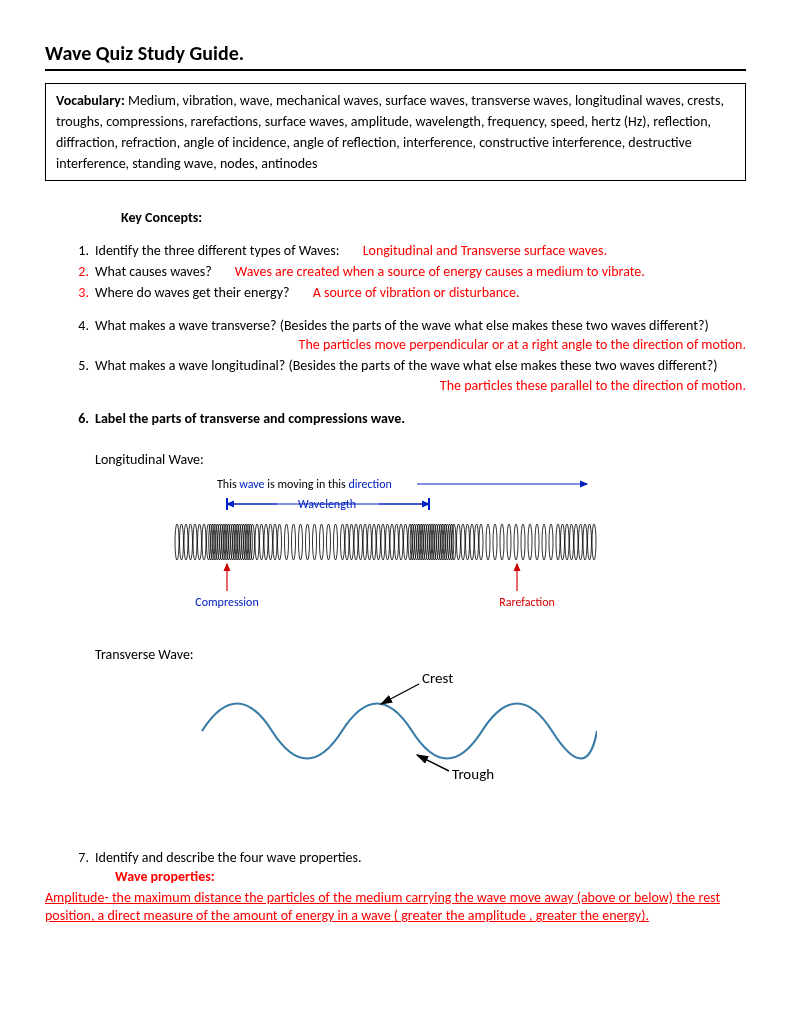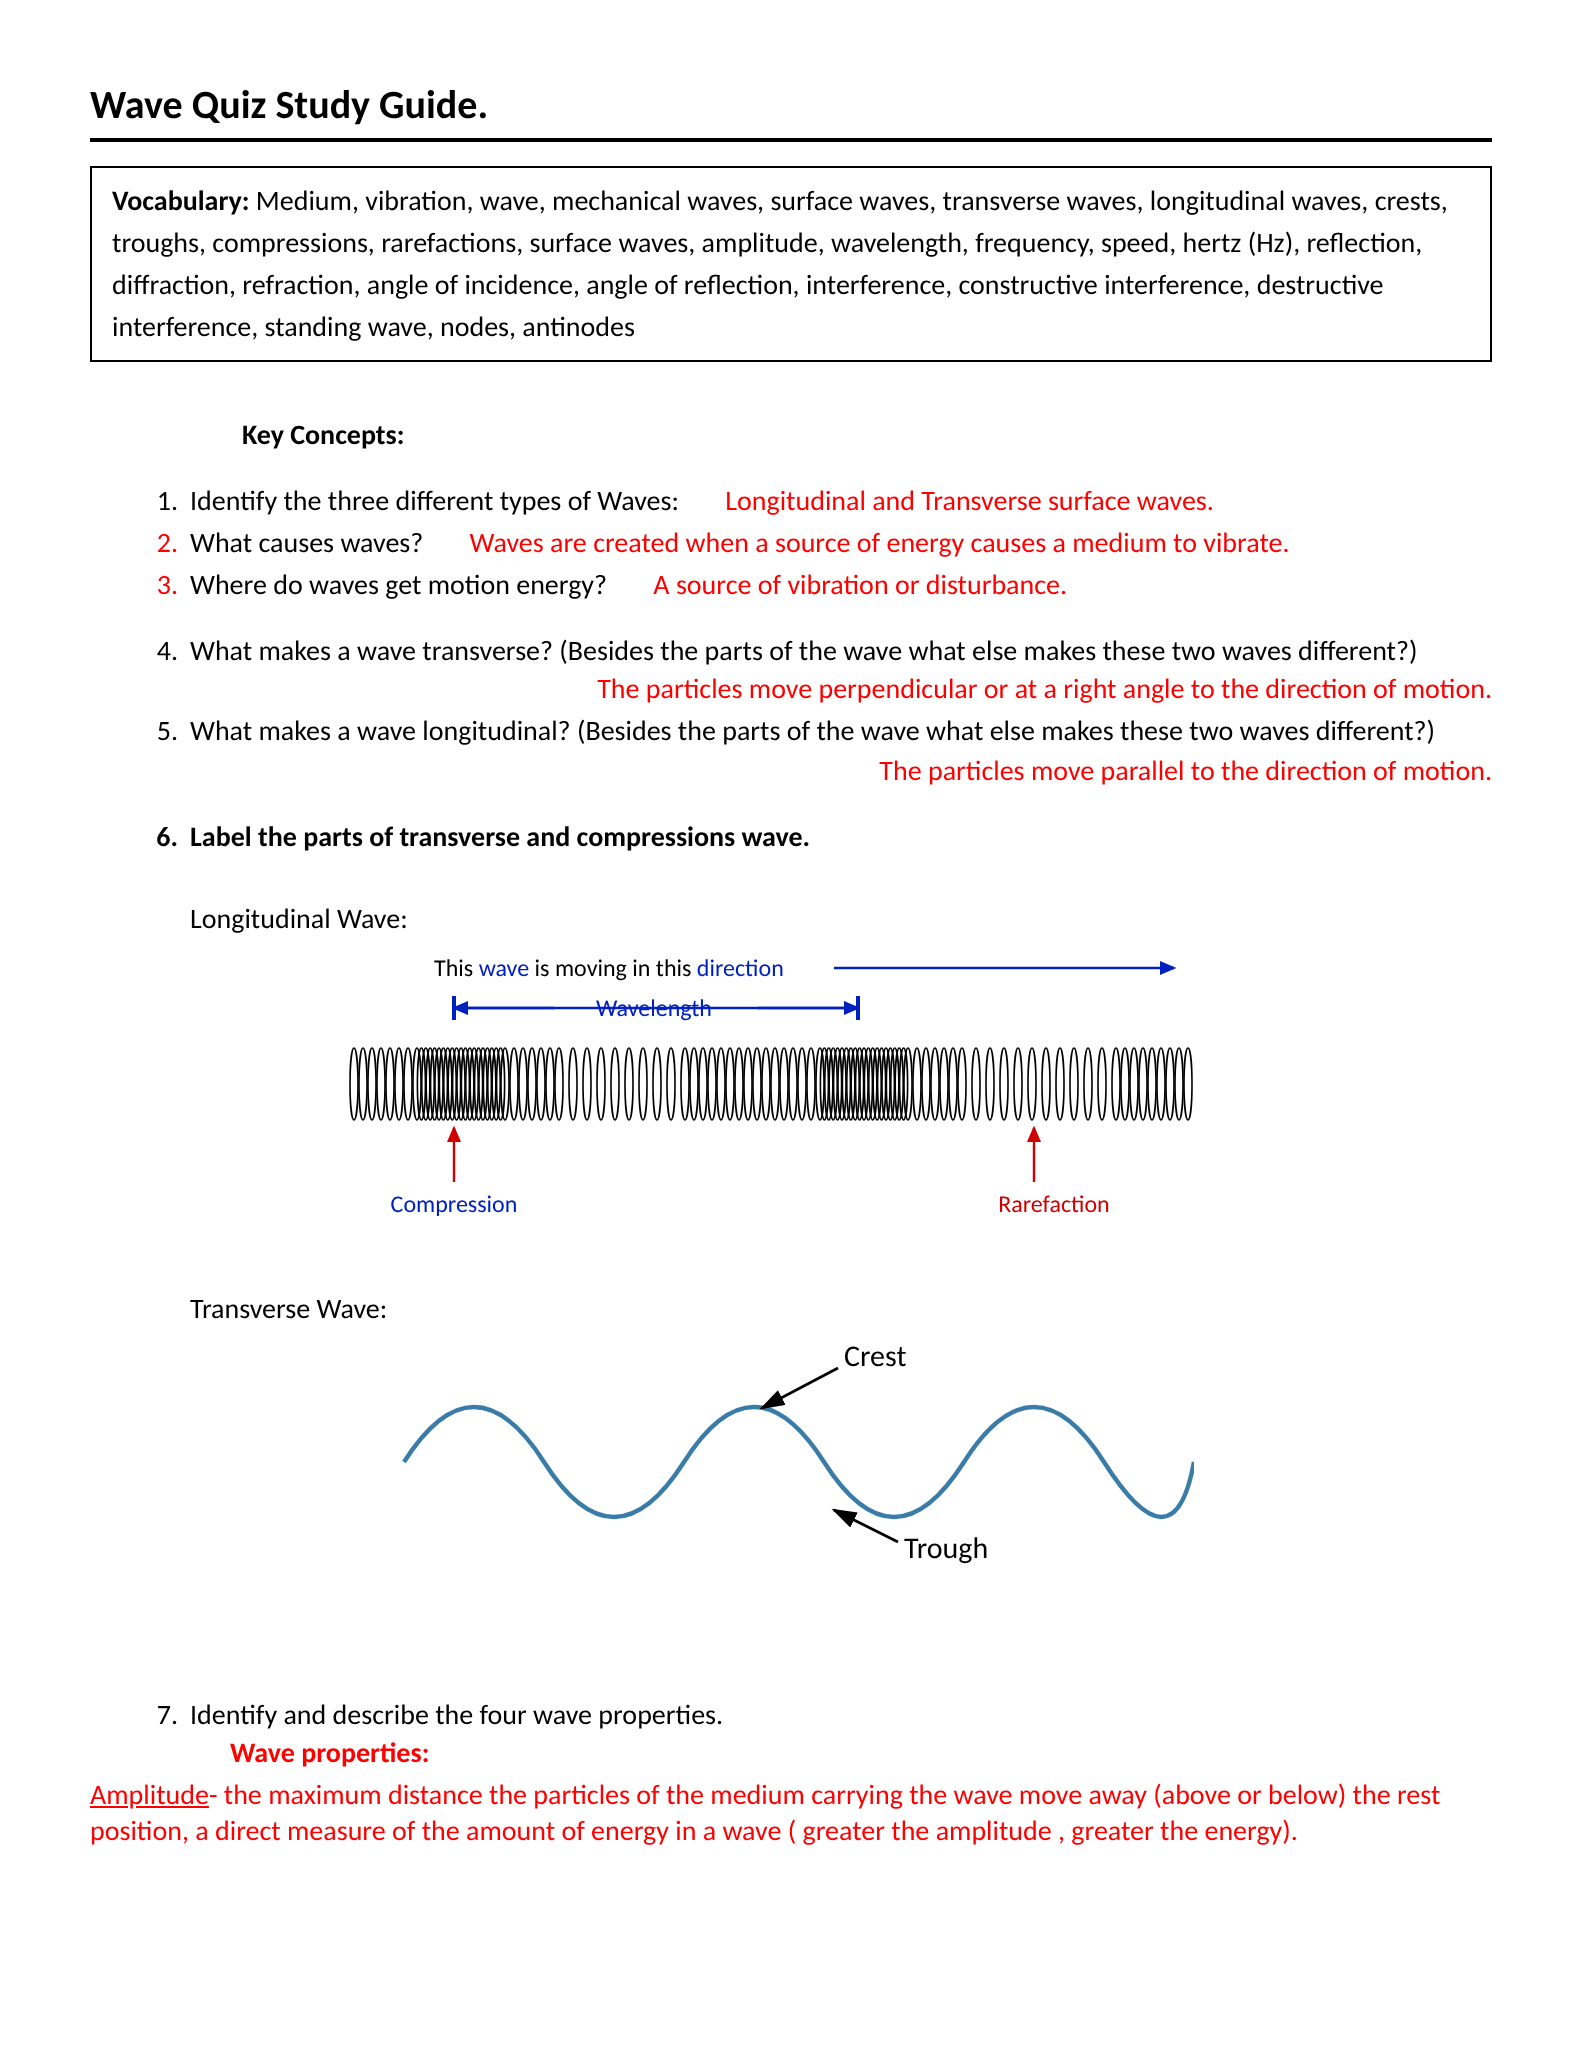--- a/index.html
+++ b/index.html
@@ -51,21 +51,21 @@
       text-align: right;
     }
     .red-marker::before { color: #ff0000; }
     .answer { color: #ff0000; padding-left: 20px; }
     .bold { font-weight: bold; }
     .gap { height: 12px; }
     .indent-answer { padding-left: 48px; color: #ff0000; margin-top:1px; margin-bottom:1px;text-align:right;}
     .diagram-label { margin: 8px 0 6px 0; }
     .diagram-area { margin-left: -28px; }
     svg { display: block; }
-    .item7-block { margin-left: -50px; color: #ff0000; line-height:1.35;}
+    .item7-block { margin-left: -50px; color: #ff0000; line-height:1.35;text-decoration:underline;}
     .underline { text-decoration: underline; }
     .long-svg { margin: 2px 0 18px 90px; }
     .trans-svg { margin: 2px 0 18px 130px; }
   </style>
 </head>
 <body>
 
 <div class="title">Wave Quiz Study Guide.</div>
 
 <div class="vocab-box">
@@ -76,34 +76,34 @@
   <div class="key-concepts-heading">Key Concepts:</div>
 
   <ol class="concepts">
     <li>
       <span>Identify the three different types of Waves: </span><span class="answer">Longitudinal and Transverse surface waves.</span>
     </li>
     <li class="red-marker">
       <span>What causes waves? </span><span class="answer">Waves are created when a source of energy causes a medium to vibrate.</span>
     </li>
     <li class="red-marker">
-      <span>Where do waves get motion energy? </span><span class="answer">A source of vibration or disturbance.</span>
+      <span>Where do waves get their energy? </span><span class="answer">A source of vibration or disturbance.</span>
     </li>
   </ol>
 
   <div class="gap"></div>
 
   <ol class="concepts" start="4" style="counter-reset:item 3;">
     <li>
       <span>What makes a wave transverse? (Besides the parts of the wave what else makes these two waves different?)</span>
       <div class="indent-answer">The particles move perpendicular  or at a right angle to the direction of motion.</div>
     </li>
     <li>
       <span> What makes a wave longitudinal? (Besides the parts of the wave what else makes these two waves different?)</span>
-      <div class="indent-answer">The particles move parallel to the direction of motion.</div>
+      <div class="indent-answer">The particles these parallel to the direction of motion.</div>
     </li>
   </ol>
 
   <div class="gap"></div>
 
   <ol class="concepts" style="counter-reset:item 5;">
     <li class="bold">
       <span>Label the parts of transverse and compressions wave.</span>
     </li>
   </ol>

